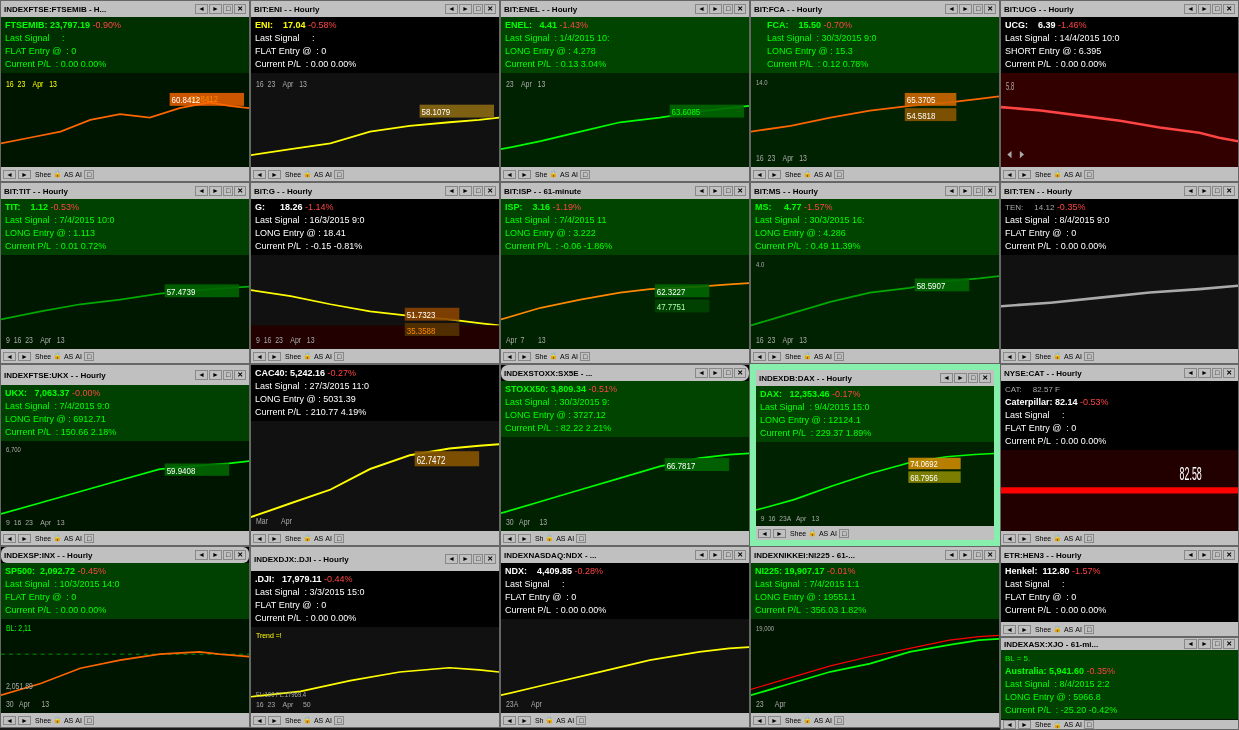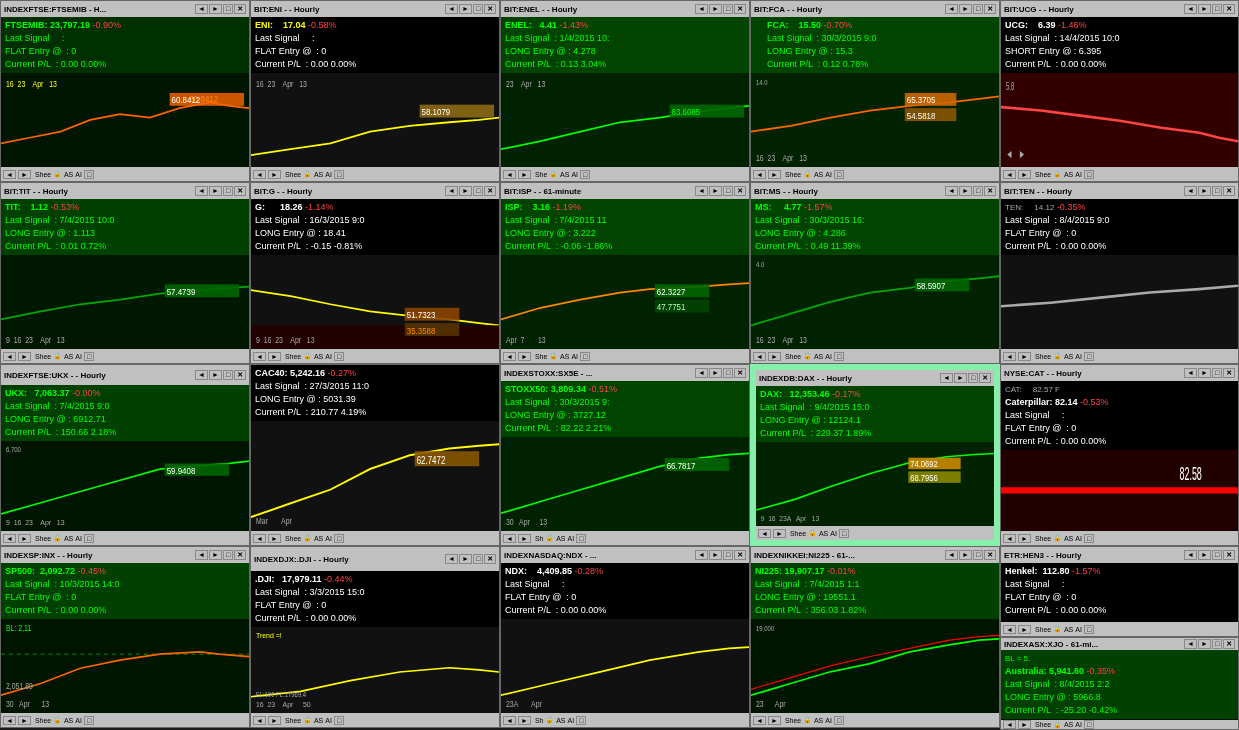--- a/index.html
+++ b/index.html
@@ -387,21 +387,21 @@
         <span style="border:1px solid #888; padding:0 2px; cursor:pointer;">►</span>
         <span style="margin-left:2px;">Shee</span>
         <span>🔒</span>
         <span>AS</span>
         <span>AI</span>
         <span style="border:1px solid #888; padding:0 2px; cursor:pointer;">□</span>
       </div>
     </div>
 
     <div class="panel" style="border:1px solid #666; background:#000; display:flex; flex-direction:column; height:182px;">
-      <div style="background:#c0c0c0; color:#000; font-size:8px; font-weight:bold; padding:1px 3px; display:flex; justify-content:space-between; align-items:center; height:16px;">
+      <div style="background:#c0c0c0; color:#000; font-size:8px; font-weight:bold; padding:1px 3px; display:flex; justify-content:space-between; align-items:center; height:16px;border-radius:7px;">
         <span>INDEXSTOXX:SX5E - ...</span>
         <div style="display:flex; gap:1px;">
           <span style="border:1px solid #888; padding:0 2px; cursor:pointer; font-size:7px;">◄</span>
           <span style="border:1px solid #888; padding:0 2px; cursor:pointer; font-size:7px;">►</span>
           <span style="border:1px solid #888; padding:0 2px; cursor:pointer; font-size:7px;">□</span>
           <span style="border:1px solid #888; padding:0 2px; cursor:pointer; font-size:7px;">✕</span>
         </div>
       </div>
       <div style="background:#004400; padding:2px 4px; font-size:9px; color:#00ff00; line-height:1.45;">
         <div><span style="font-weight:bold;">STOXX50: 3,809.34</span> <span style="color:#ff4444;">-0.51%</span></div>
@@ -461,21 +461,21 @@
         <span style="border:1px solid #888; padding:0 2px; cursor:pointer;">►</span>
         <span style="margin-left:2px;">Shee</span>
         <span>🔒</span>
         <span>AS</span>
         <span>AI</span>
         <span style="border:1px solid #888; padding:0 2px; cursor:pointer;">□</span>
       </div>
     </div>
 
     <div class="panel" style="border:1px solid #666; background:#000; display:flex; flex-direction:column; height:182px;">
-      <div style="background:#c0c0c0; color:#000; font-size:8px; font-weight:bold; padding:1px 3px; display:flex; justify-content:space-between; align-items:center; height:16px;">
+      <div style="background:#c0c0c0; color:#000; font-size:8px; font-weight:bold; padding:1px 3px; display:flex; justify-content:space-between; align-items:center; height:16px;border-radius:6px;">
         <span>INDEXSP:INX - - Hourly</span>
         <div style="display:flex; gap:1px;">
           <span style="border:1px solid #888; padding:0 2px; cursor:pointer; font-size:7px;">◄</span>
           <span style="border:1px solid #888; padding:0 2px; cursor:pointer; font-size:7px;">►</span>
           <span style="border:1px solid #888; padding:0 2px; cursor:pointer; font-size:7px;">□</span>
           <span style="border:1px solid #888; padding:0 2px; cursor:pointer; font-size:7px;">✕</span>
         </div>
       </div>
       <div style="background:#004000; padding:2px 4px; font-size:9px; color:#00ff00; line-height:1.45;">
         <div><span style="font-weight:bold;">SP500: &nbsp;2,092.72</span> <span style="color:#ff4444;">-0.45%</span></div>

